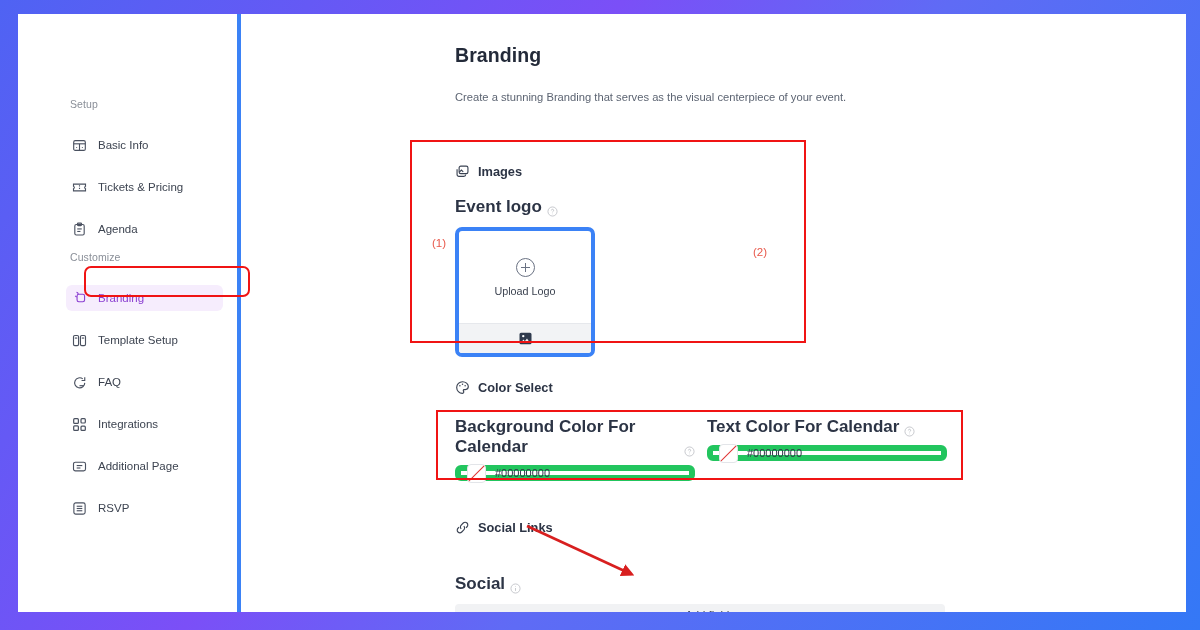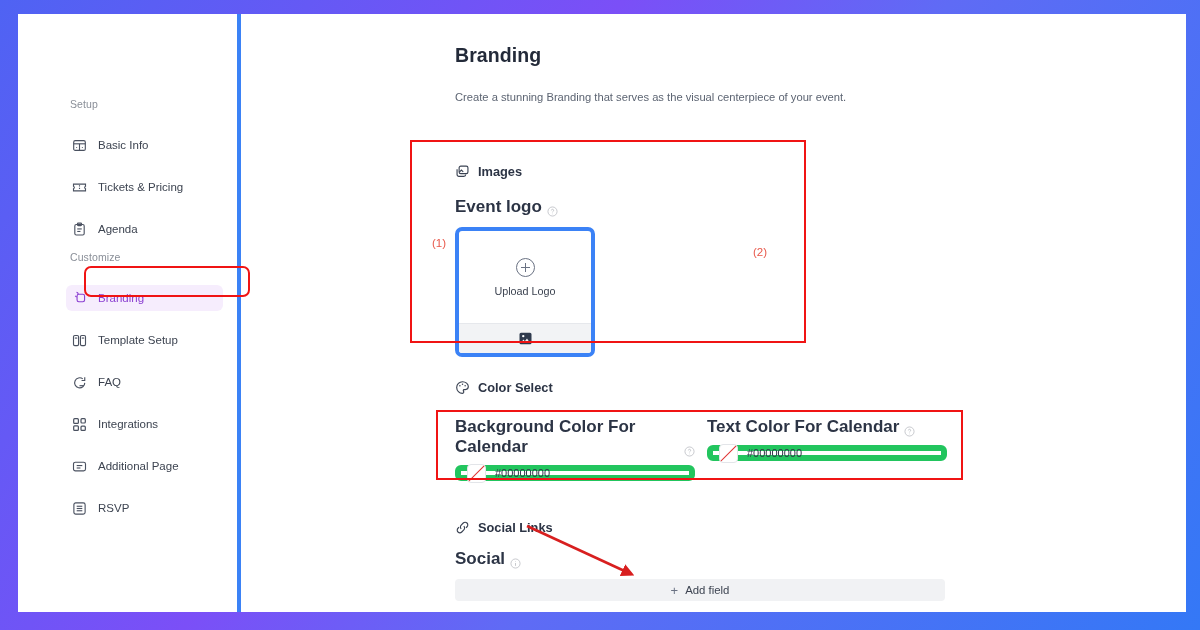--- a/index.html
+++ b/index.html
@@ -161,21 +161,21 @@
     position: absolute;
     left: -4px; right: -4px; top: 50%;
     height: 1.3px;
     background: #e03030;
     transform: rotate(-45deg);
   }
   .color-val { font-size: 11px; color: #2c3445; margin-left: 9px; }
 
   
   #social-block { position: absolute; left: 437px; top: 506px; }
-  #social-label { margin-top: 14px; }
+  #social-label { margin-top: 39px; }
   .addfield-btn {
     width: 490px;
     height: 22px;
     margin-top: 10px;
     background: #f1f2f4;
     border-radius: 4px;
     display: flex; align-items: center; justify-content: center;
     gap: 7px;
     font-size: 11.4px;
     color: #3d4451;

